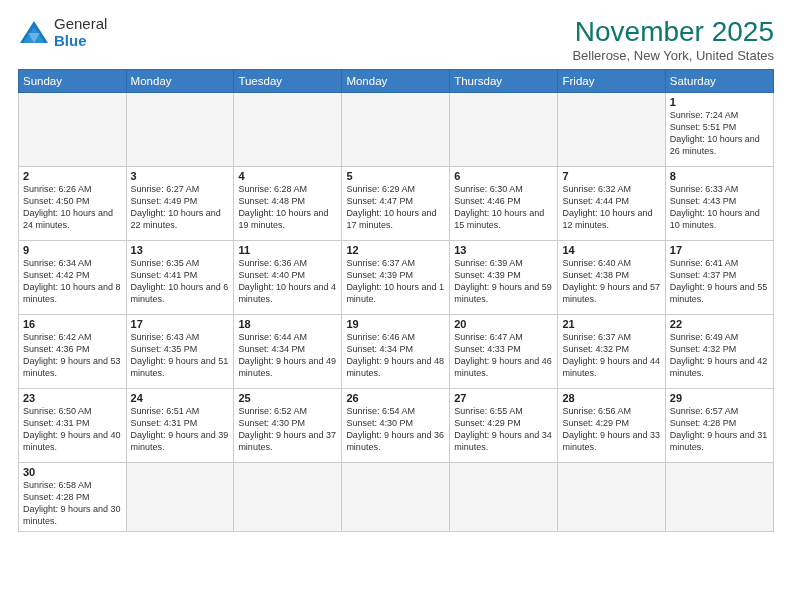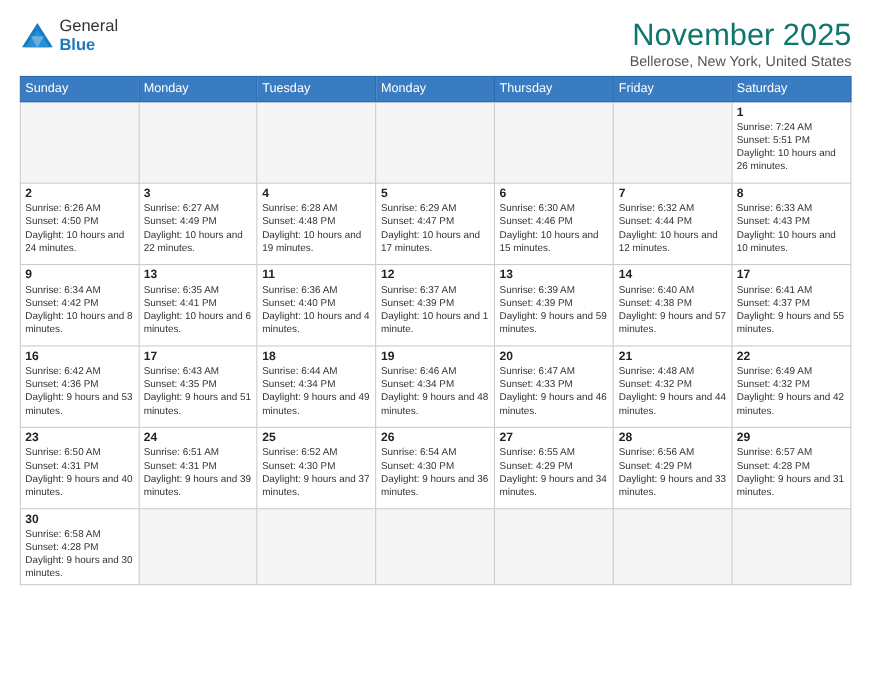--- a/index.html
+++ b/index.html
@@ -261,21 +261,21 @@
 Daylight: 9 hours and 48 minutes.</div>
           </td>
           <td>
             <span class="day-number">20</span>
             <div class="day-info">Sunrise: 6:47 AM
 Sunset: 4:33 PM
 Daylight: 9 hours and 46 minutes.</div>
           </td>
           <td>
             <span class="day-number">21</span>
-            <div class="day-info">Sunrise: 4:48 AM
+            <div class="day-info">Sunrise: 6:37 AM
 Sunset: 4:32 PM
 Daylight: 9 hours and 44 minutes.</div>
           </td>
           <td>
             <span class="day-number">22</span>
             <div class="day-info">Sunrise: 6:49 AM
 Sunset: 4:32 PM
 Daylight: 9 hours and 42 minutes.</div>
           </td>
         </tr>

